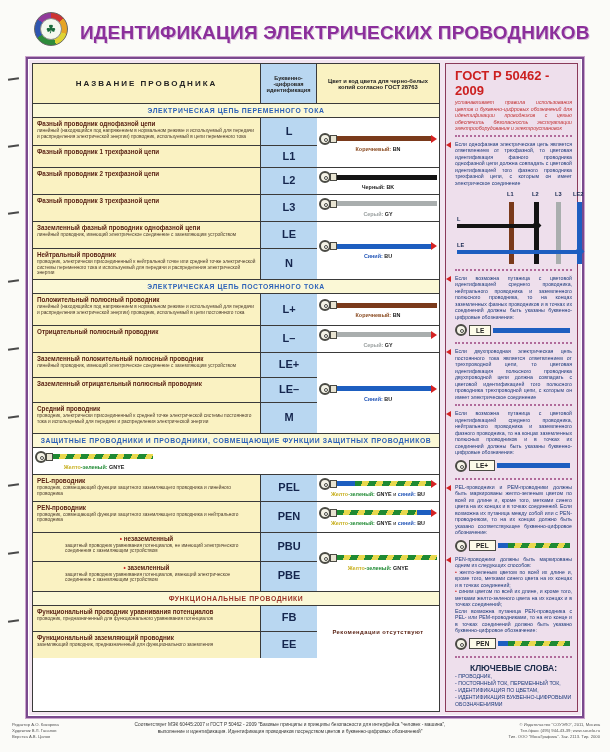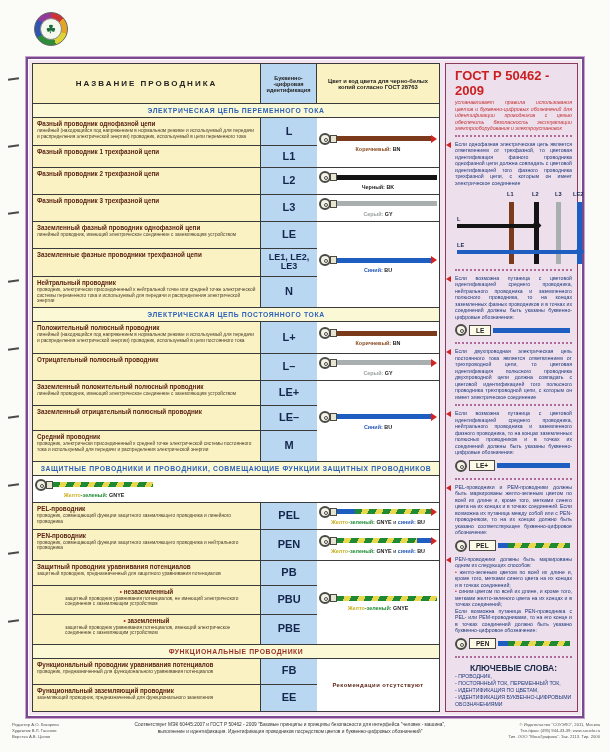--- a/index.html
+++ b/index.html
@@ -110,20 +110,21 @@
   .f-right { width:130px; padding-right:10px; text-align:right; font-size:4.2px; line-height:1.4; }
 </style>
 </head>
 <body>
 
 <div class="poster">
 
   <div class="logo">
       <div class="logo-inner">☘</div>
     </div>
+  <div class="page-title">ИДЕНТИФИКАЦИЯ ЭЛЕКТРИЧЕСКИХ ПРОВОДНИКОВ</div>
 
   <span class="tick" style="top:78px"></span>
   <span class="tick" style="top:145px"></span>
   <span class="tick" style="top:212px"></span>
   <span class="tick" style="top:280px"></span>
   <span class="tick" style="top:348px"></span>
   <span class="tick" style="top:416px"></span>
   <span class="tick" style="top:484px"></span>
   <span class="tick" style="top:552px"></span>
   <span class="tick" style="top:620px"></span>
@@ -207,26 +208,20 @@
 
       <div class="band">
         <div class="band-left">
           <div class="row" style="min-height:27px">
             <div class="cell-name">
               <div class="row-title">Заземленный фазный проводник однофазной цепи</div>
               <div class="row-desc">линейный проводник, имеющий электрическое соединение с заземляющим устройством</div>
             </div>
             <div class="cell-code">LE</div>
           </div>
-          <div class="row" style="min-height:28px">
-            <div class="cell-name">
-              <div class="row-title">Заземленные фазные проводники трехфазной цепи</div>
-            </div>
-            <div class="cell-code small">LE1, LE2, LE3</div>
-          </div>
           <div class="row" style="min-height:30px">
             <div class="cell-name">
               <div class="row-title">Нейтральный проводник</div>
               <div class="row-desc">проводник, электрически присоединенный к нейтральной точке или средней точке электрической системы переменного тока и используемый для передачи и распределения электрической энергии</div>
             </div>
             <div class="cell-code">N</div>
           </div>
         </div>
         <div class="cell-color">
           <div class="wire">
@@ -367,27 +362,20 @@
               <span class="line c-gnye"></span>
               <span class="seg c-bu" style="width:14px"></span>
               <span class="arr"></span>
           </div>
           <div class="clabel"><span class="lp gn-y">Желто</span><span class="lp gn-g">-зеленый:</span> <span class="lc">GNYE</span> <span>и</span> <span class="lp bu">синий:</span> <span class="lc">BU</span></div>
         </div>
       </div>
 
       <div class="band">
         <div class="band-left">
-          <div class="row" style="min-height:25px">
-            <div class="cell-name">
-              <div class="row-title">Защитный проводник уравнивания потенциалов</div>
-              <div class="row-desc">защитный проводник, предназначенный для защитного уравнивания потенциалов</div>
-            </div>
-            <div class="cell-code">PB</div>
-          </div>
           <div class="row" style="min-height:29px">
             <div class="cell-name">
               <div class="row-title indent"><span class="bullet">•</span> <span>незаземленный</span></div>
               <div class="row-desc indent">защитный проводник уравнивания потенциалов, не имеющий электрического соединения с заземляющим устройством</div>
             </div>
             <div class="cell-code">PBU</div>
           </div>
           <div class="row" style="min-height:29px">
             <div class="cell-name">
               <div class="row-title indent"><span class="bullet">•</span> <span>заземленный</span></div>

